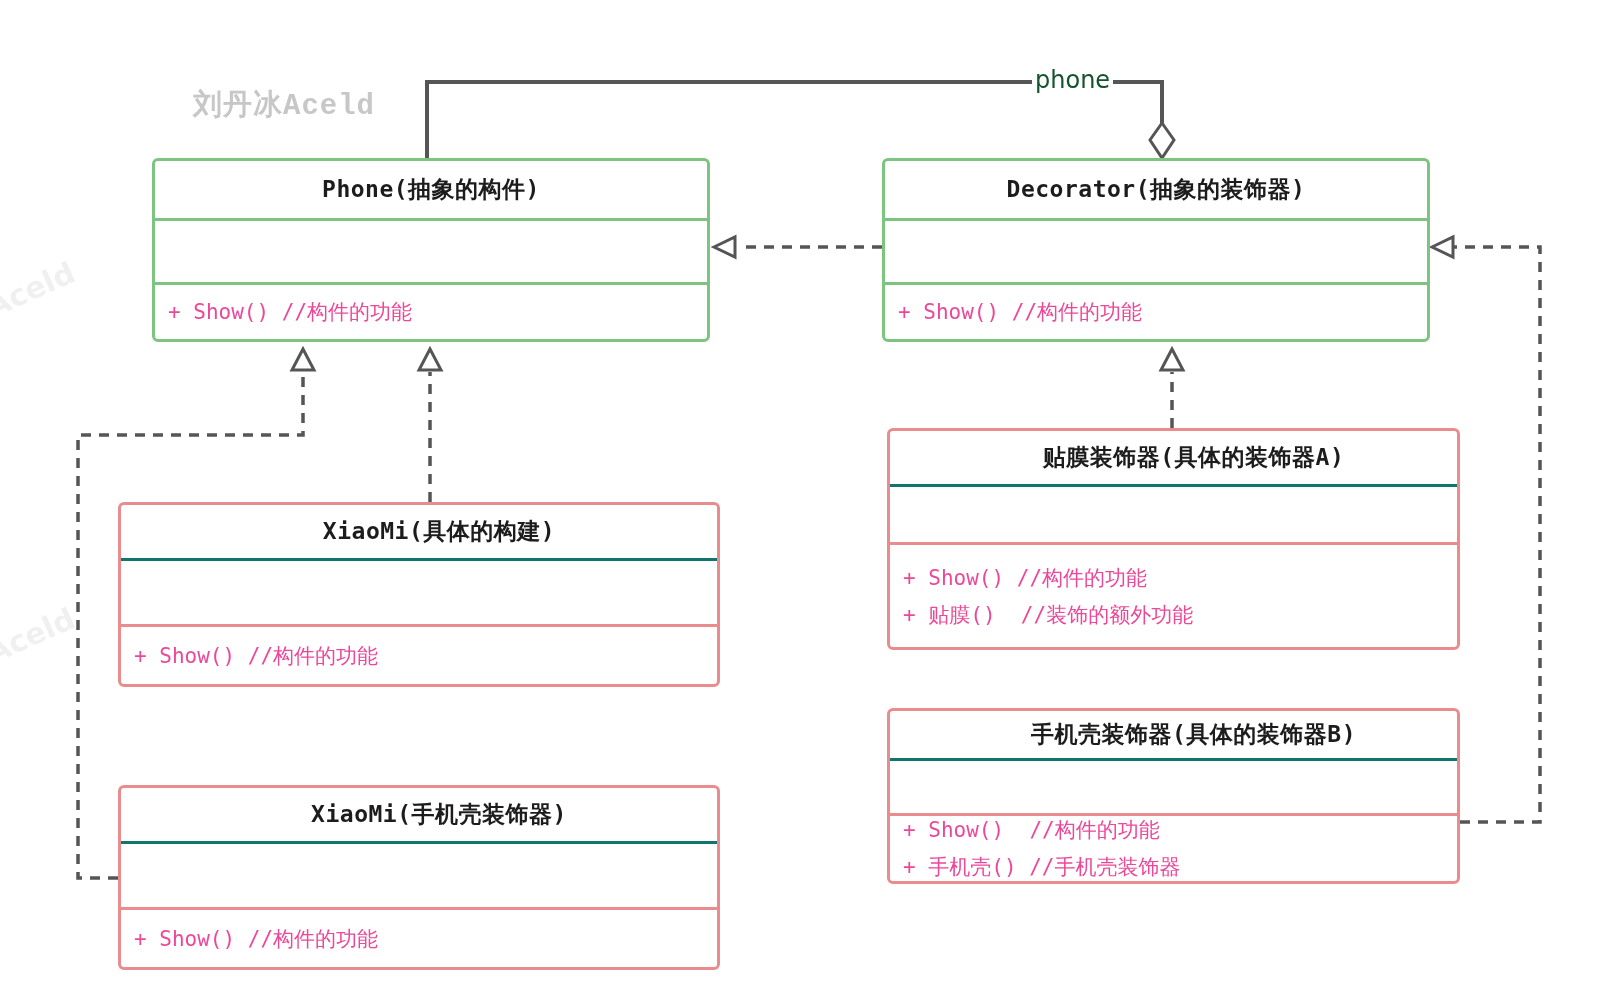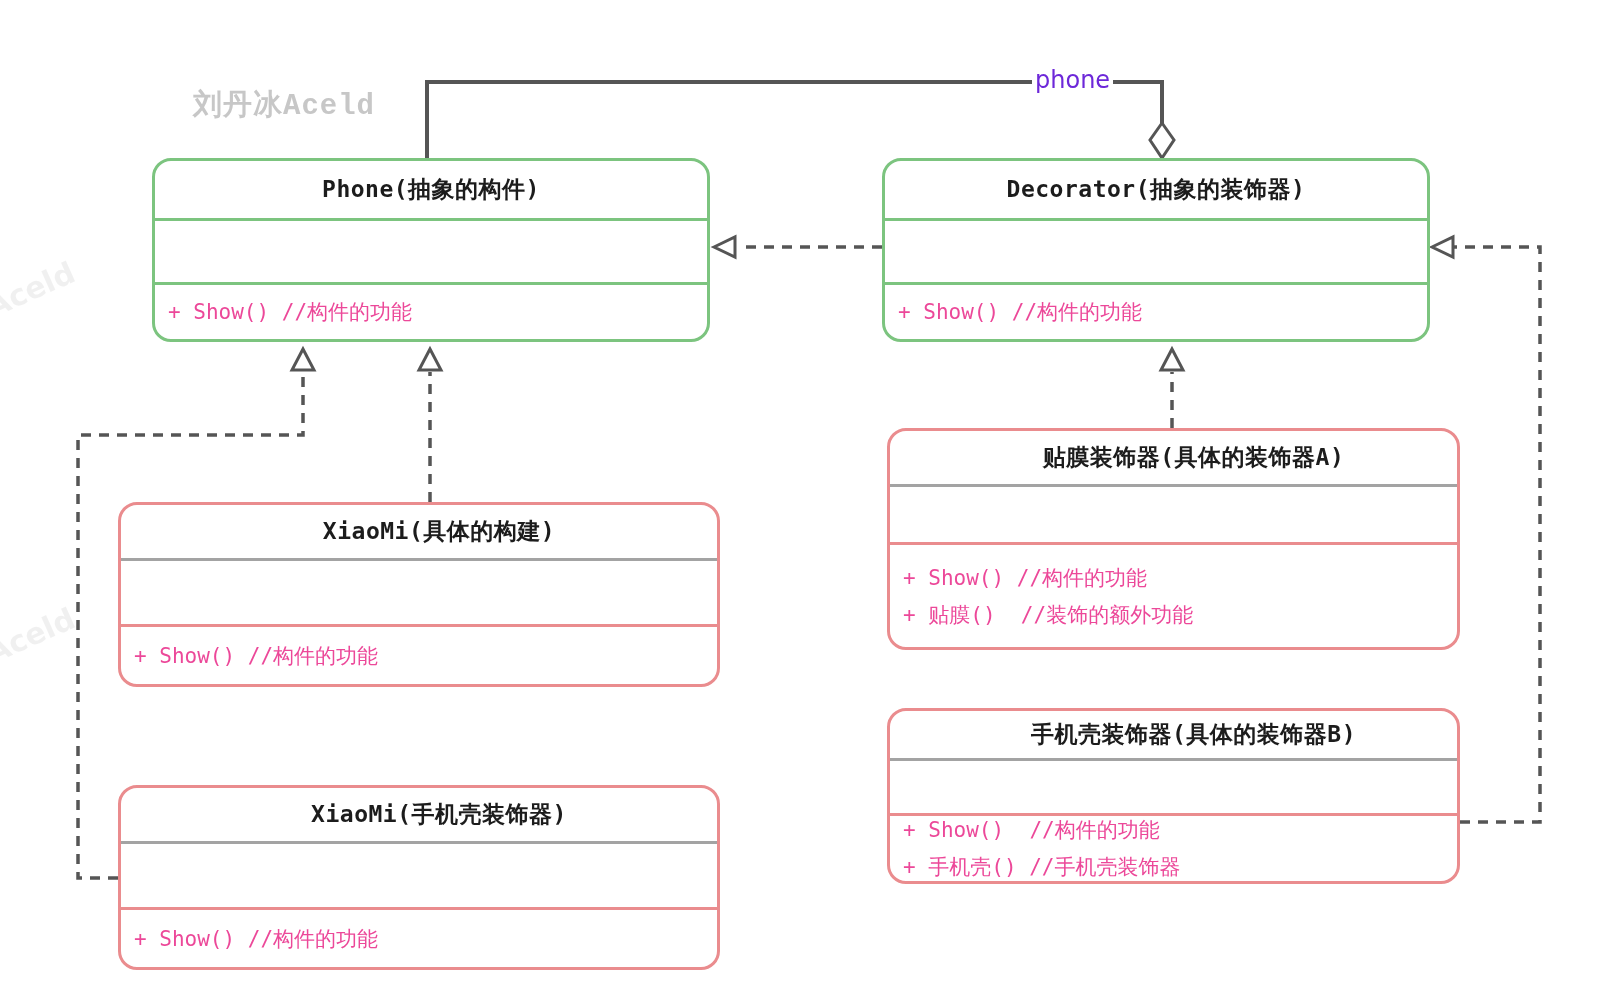--- a/index.html
+++ b/index.html
@@ -5,45 +5,45 @@
   html,body{margin:0;padding:0;}
   body{
     width:1613px;height:998px;position:relative;background:#ffffff;
     font-family:"DejaVu Sans Mono","Liberation Mono","DejaVu Sans",sans-serif;
     overflow:hidden;
   }
   .canvas{position:absolute;inset:0;width:1613px;height:998px;}
   svg.wires{position:absolute;left:0;top:0;pointer-events:none;}
 
   .uml-class{
-    position:absolute;background:#ffffff;border-radius:19px;
+    position:absolute;background:#ffffff;border-radius:6px;
     display:flex;flex-direction:column;box-sizing:border-box;
   }
   .uml-class.green{border:3px solid #7cc47f;}
   .uml-class.red{border:3px solid #ea8c8e;}
   .sec-title{
     display:flex;align-items:center;justify-content:center;
     font-weight:bold;font-size:23px;color:#1c1c1c;letter-spacing:.5px;
     box-sizing:border-box;
   }
   .uml-class.green .sec-title{border-bottom:3px solid #7cc47f;}
-  .uml-class.red   .sec-title{border-bottom:3px solid #a3a3a3;padding-left:40px;}
+  .uml-class.red   .sec-title{border-bottom:3px solid #0f766e;padding-left:40px;}
   .sec-attrs{box-sizing:border-box;}
   .uml-class.green .sec-attrs{border-bottom:3px solid #7cc47f;}
   .uml-class.red   .sec-attrs{border-bottom:3px solid #ea8c8e;}
   .sec-methods{
     flex:1;display:flex;flex-direction:column;justify-content:center;
     padding-left:13px;gap:9px;box-sizing:border-box;
   }
   .method-line{
     font-size:21px;color:#ec4899;white-space:pre;font-weight:500;
   }
 
   .edge-label{
-    position:absolute;background:#ffffff;color:#6d28d9;
+    position:absolute;background:#ffffff;color:#14532d;
     font-size:24px;padding:0 3px;line-height:26px;
     font-family:"DejaVu Sans","Liberation Sans",sans-serif;
   }
   .watermark-main{
     position:absolute;left:193px;top:85px;
     font-size:29px;font-weight:bold;color:#c7c7c7;
     font-family:Liberation Mono, monospace;
     letter-spacing:1px;
   }
   .watermark-side{

